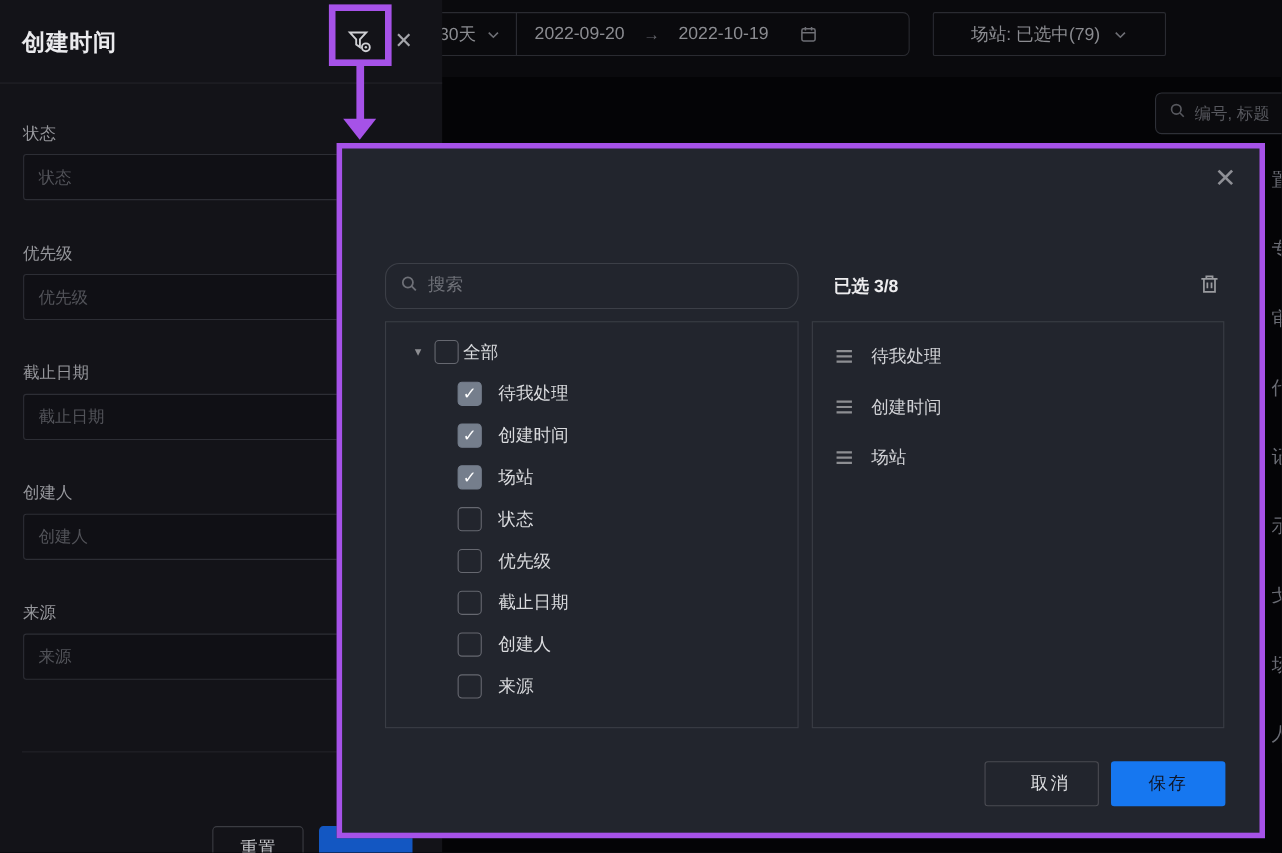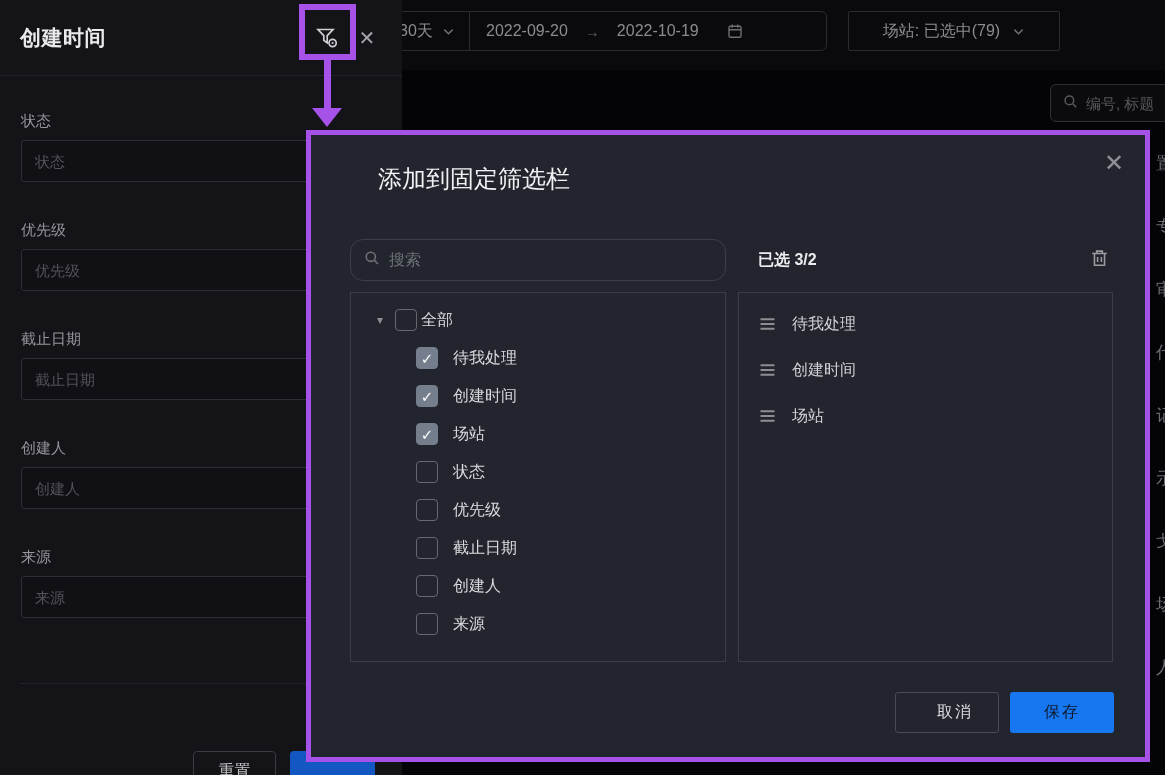--- a/index.html
+++ b/index.html
@@ -168,33 +168,32 @@
       <button class="apply-btn"></button>
     </div>
   </aside>
 
   <div class="hl-box"></div>
   <div class="hl-line"></div>
   <div class="hl-head"></div>
 
   <div class="modal">
     <div class="modal-close">✕</div>
-    <div class="modal-title">添加到固定筛选栏</div>
 
     <div class="modal-search">
       <span>
         <svg width="16" height="16" viewBox="0 0 16 16" fill="none" stroke="#6e7077" stroke-width="1.6">
             <circle cx="6.8" cy="6.8" r="4.6"></circle>
             <path d="M10.4 10.4L14 14"></path>
           </svg>
       </span>
       <input type="text" placeholder="搜索" style="">
     </div>
 
-    <div class="sel-count">已选 3/2</div>
+    <div class="sel-count">已选 3/8</div>
     <div class="trash-btn">
       <svg width="21" height="21" viewBox="0 0 20 20" fill="none" stroke="#9a9b9f" stroke-width="1.5">
         <path d="M3 5.2h14"></path>
           <path d="M7.3 5.2V3h5.4v2.2"></path>
           <path d="M5.2 5.2v11.3h9.6V5.2"></path>
           <path d="M8.2 8.5v4.8M11.8 8.5v4.8"></path>
       </svg>
     </div>
 
     <div class="tree-box">

